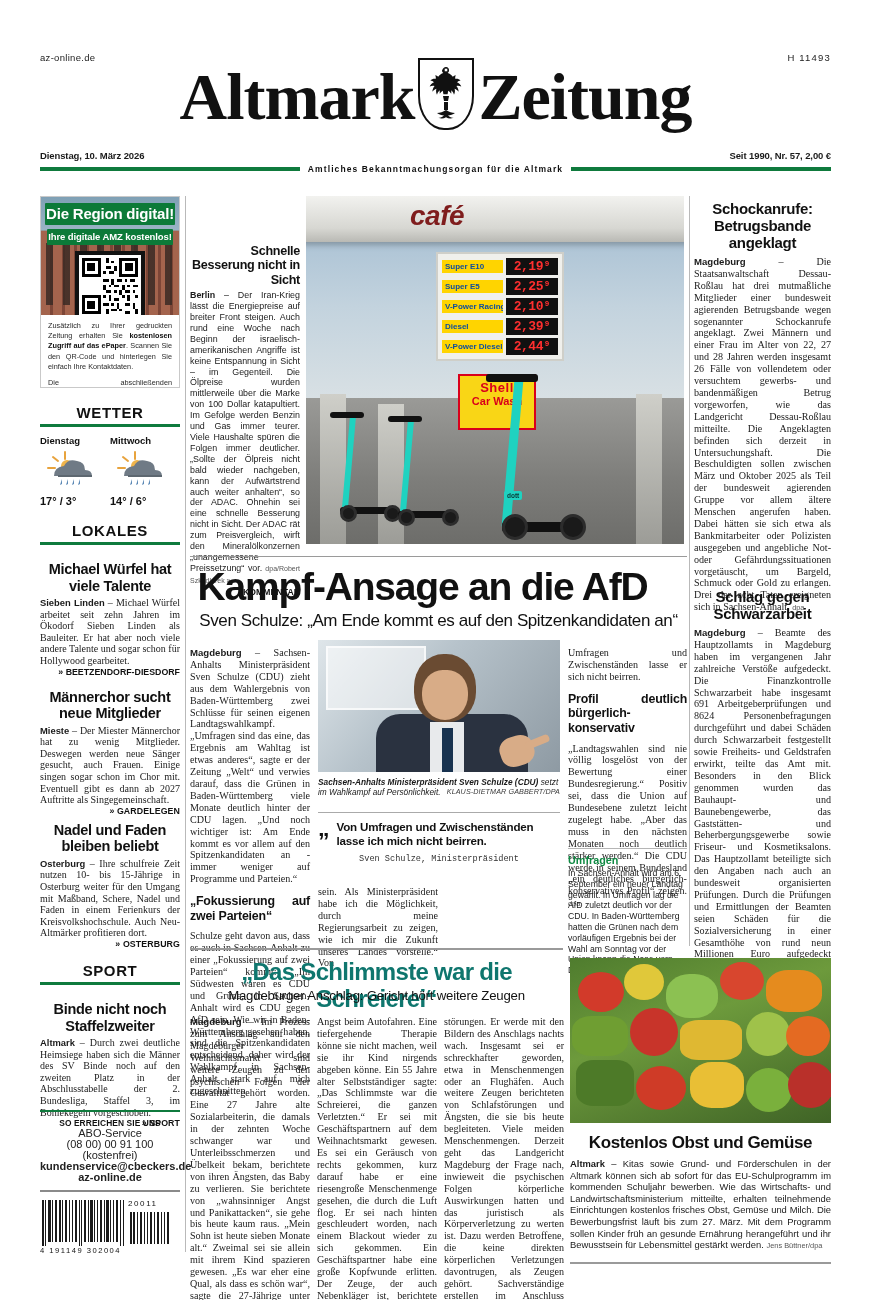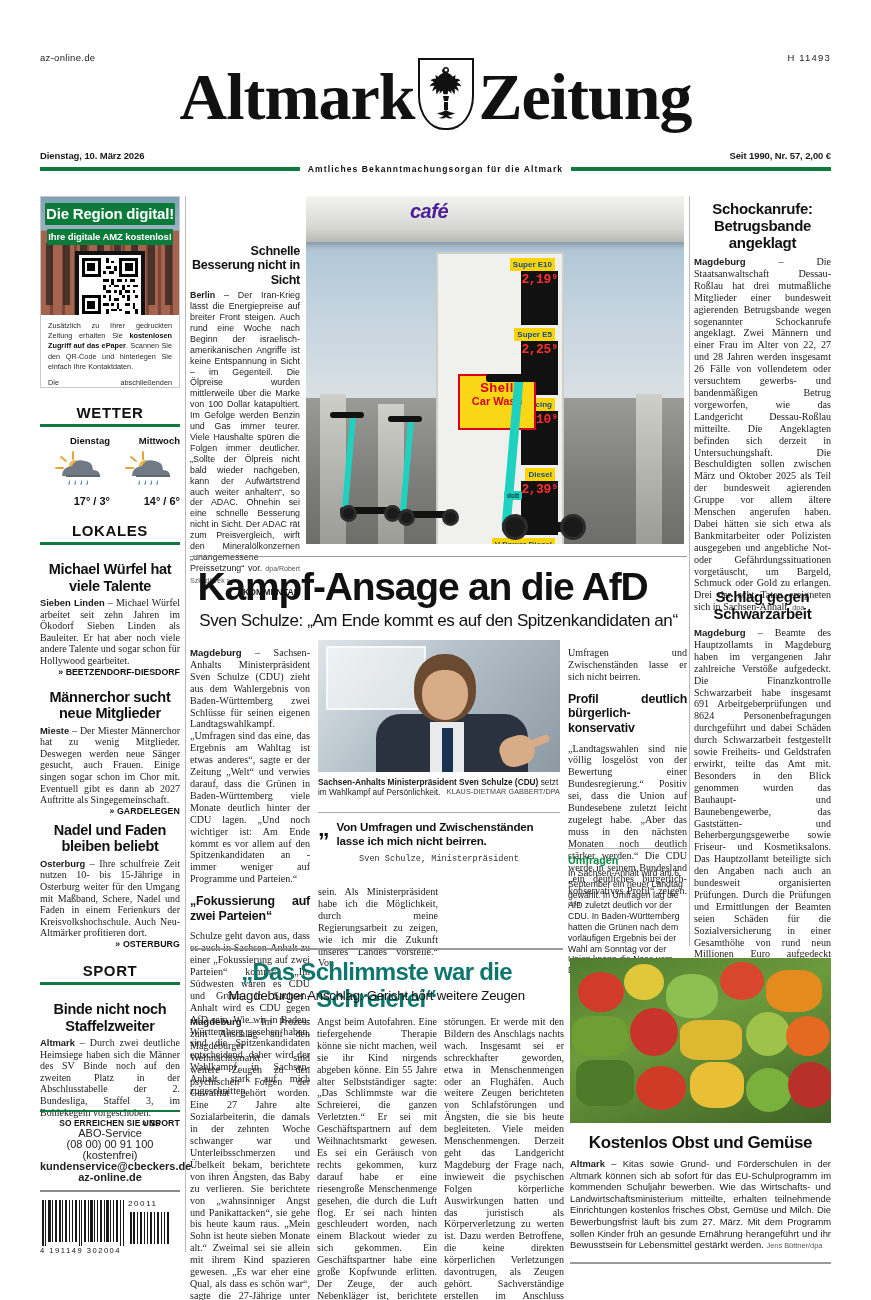--- a/index.html
+++ b/index.html
@@ -223,21 +223,21 @@
   }
   .weather {
     position: absolute;
     left: 40px; top: 404px;
     width: 140px;
   }
   .wx-cols {
     display: flex;
     margin-top: 8px;
   }
-  .wx-col { flex: 1 1 50%; text-align: right; }
+  .wx-col { flex: 1 1 50%; text-align: left; }
   .wx-day {
     font-family: "Liberation Sans", sans-serif;
     font-weight: bold;
     font-size: 9.5px;
     color: #111;
     margin-bottom: 4px;
   }
   .wx-icon { height: 40px; }
   .wx-temp {
     font-family: "Liberation Sans", sans-serif;
@@ -406,37 +406,36 @@
   .gas-canopy {
     position: absolute; left: -10px; top: 0; width: 120%; height: 46px;
     background: linear-gradient(180deg,#f2f2ef 0%, #d7d7d2 70%, #b9b9b4 100%);
     box-shadow: 0 3px 6px rgba(0,0,0,.25);
   }
   .gas-cafe {
     position: absolute; left: 104px; top: 4px;
     font-family: "Liberation Sans", sans-serif;
     font-style: italic;
     font-weight: bold;
-    font-size: 20px;
-    color: #4c1d95;
+    font-size: 28px;
+    color: #7f1d1d;
     letter-spacing: -0.5px;
   }
   .price-board {
     position: absolute;
     left: 130px; top: 56px;
     width: 128px;
     background: #f0f0ec;
     border: 2px solid #cfcfc9;
     padding: 4px;
     box-sizing: border-box;
   }
   .price-row {
-    display: flex; align-items: flex-end;
+    display: flex; align-items: center;
     margin-bottom: 3px;
-    flex-direction: column;
   }
   .price-label {
     flex: 1 1 auto;
     font-family: "Liberation Sans", sans-serif;
     font-weight: bold;
     font-size: 8px;
     color: #0d4d9e;
     background: #ffd400;
     padding: 2px 3px;
     margin-right: 3px;
@@ -635,20 +634,21 @@
   }
 
   .cap {
     position: absolute;
     left: 318px; top: 777px;
     width: 242px;
     font-family: "Liberation Sans", sans-serif;
     font-size: 8.3px;
     line-height: 10.4px;
     color: #1a1a1a;
+    font-style: italic;
   }
   .cap b { font-weight: bold; }
   .cap .photog {
     font-size: 7.2px;
     letter-spacing: 0.1px;
     color: #3a3a3a;
     float: right;
   }
 
   .pq {

